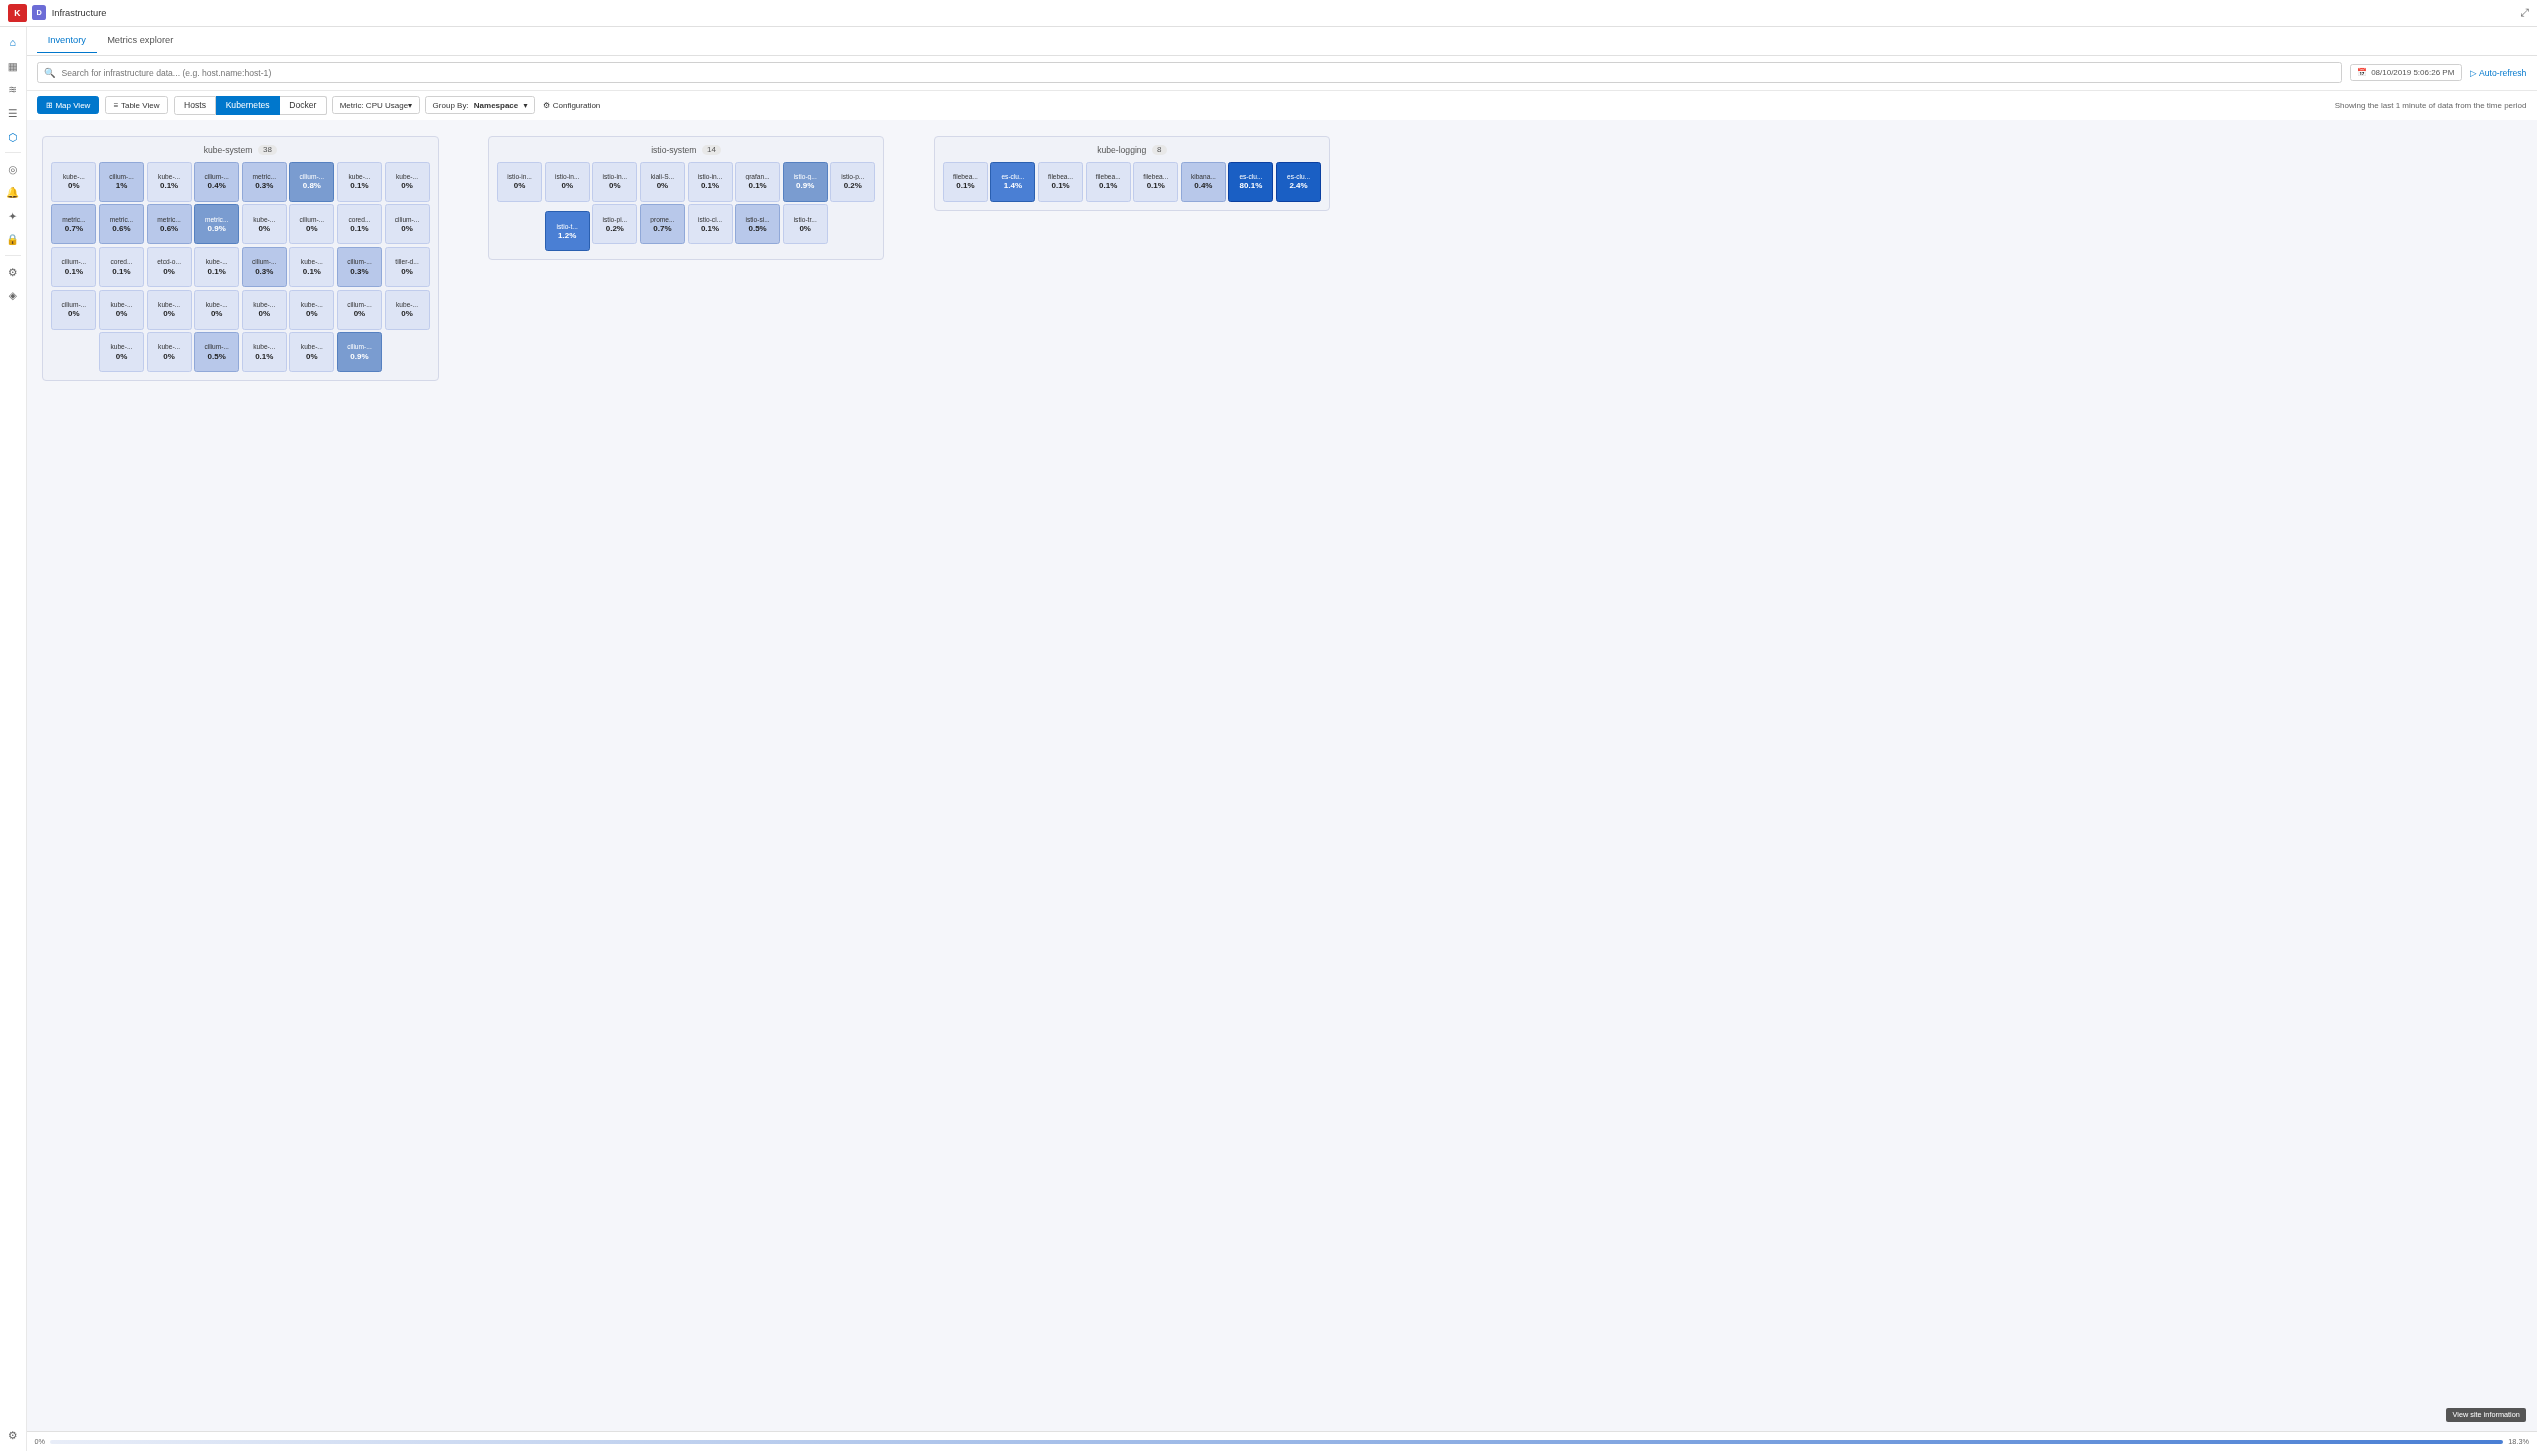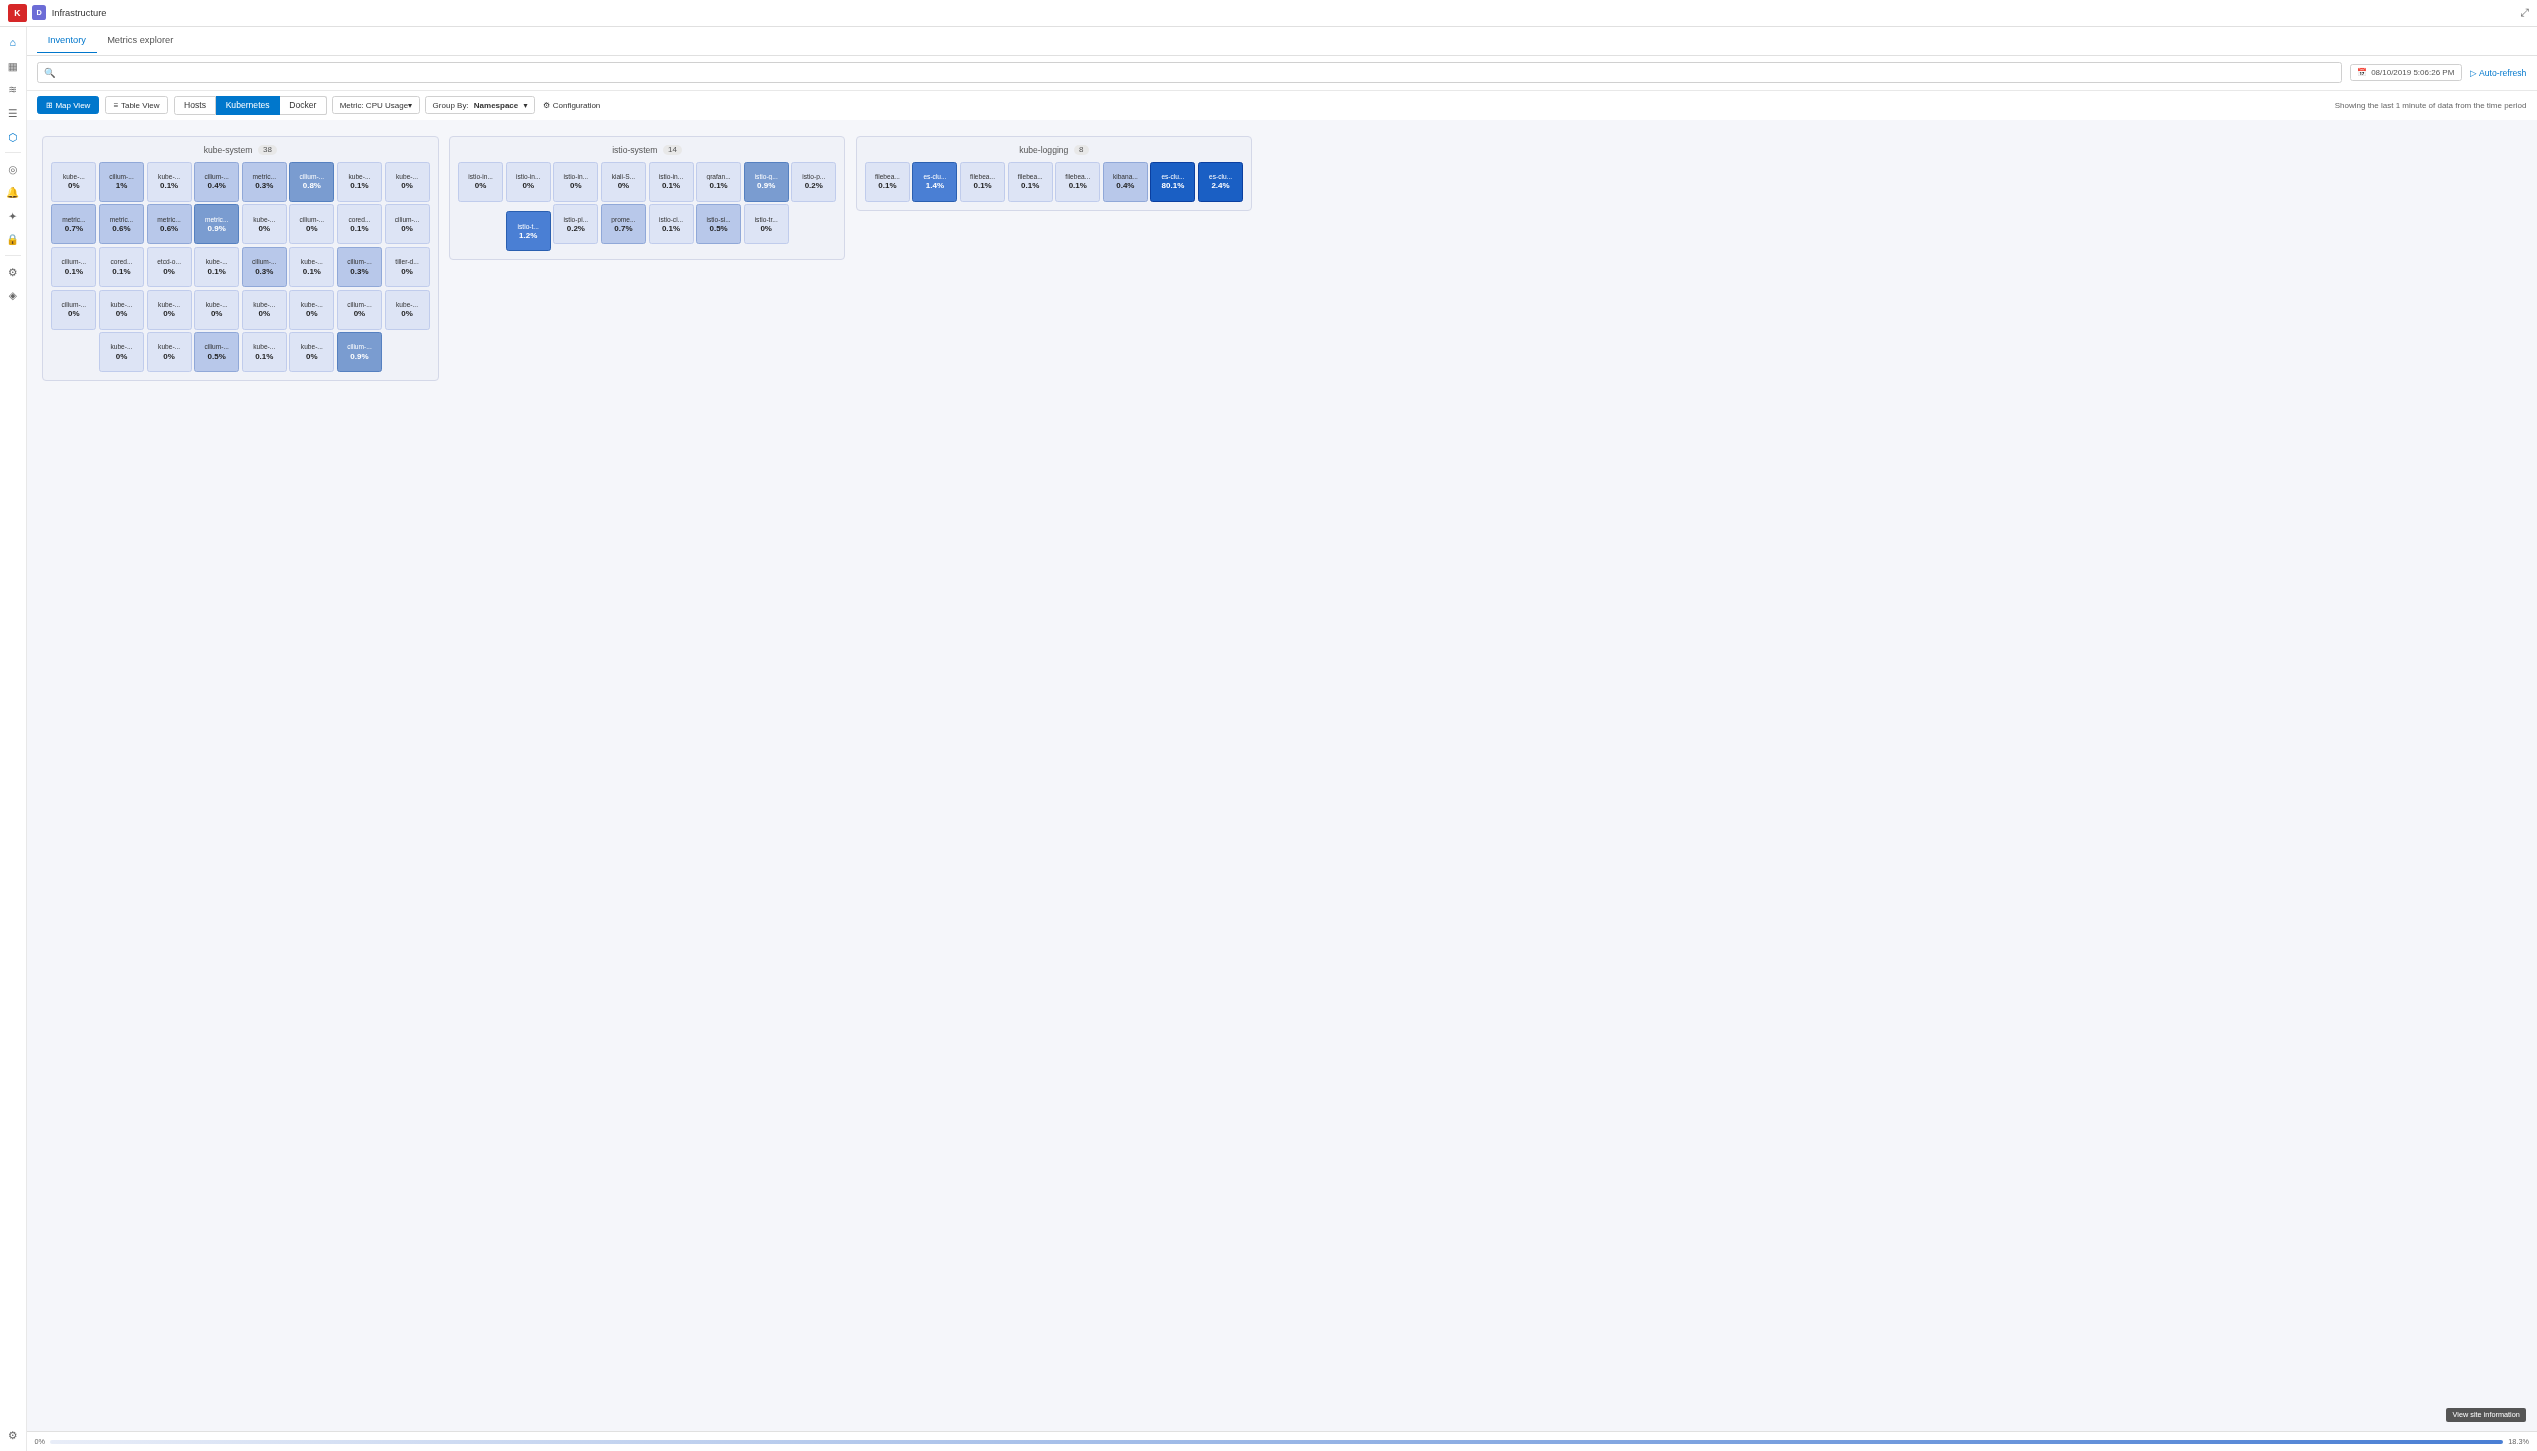--- a/index.html
+++ b/index.html
@@ -68,21 +68,21 @@
     .pod-name { font-size: 6.6px; color: #333; text-align: center; white-space: nowrap; overflow: hidden; text-overflow: ellipsis; width: 100%; }
     .pod-value { font-size: 8px; font-weight: 600; color: #222; margin-top: 1.3px; }
 
     
     .bottom-bar { height: 20px; border-top: 0.7px solid #e0e0e0; display: flex; align-items: center; padding: 0 8px; background: #fff; flex-shrink: 0; }
     .legend-bar { flex: 1; height: 4px; background: linear-gradient(to right, #e8edf8, #4a7fd4); border-radius: 2px; margin: 0 5.3px; }
     .legend-min, .legend-max { font-size: 7.3px; color: #666; }
     .view-site-info { position: absolute; bottom: 26.5px; right: 10.6px; background: #555; color: white; font-size: 7.3px; padding: 2.6px 6.6px; border-radius: 2px; }
 
     
-    .groups-container { display: flex; flex-wrap: wrap; align-items: flex-start; }
+    .groups-container { display: flex; flex-wrap: wrap; align-items: flex-start; gap: 39px; }
   </style>
 </head>
 <body>
 
 <div class="topbar">
   <div class="topbar-logo">
     <span>K</span>
   </div>
   <div class="topbar-avatar">
     <span>D</span>
@@ -114,20 +114,21 @@
   <div class="content">
 
     <div class="tabs">
       <div class="tab active">Inventory</div>
       <div class="tab">Metrics explorer</div>
     </div>
 
     <div class="toolbar">
       <div class="search-bar">
         <span class="search-icon">🔍</span>
+        <input type="text" placeholder="Search for infrastructure data... (e.g. host.name:host-1)" style="">
       </div>
       <div class="date-display">
         <span>📅</span>
         <span>08/10/2019 5:06:26 PM</span>
       </div>
       <div class="auto-refresh">
         <span>▷</span>
         <span>Auto-refresh</span>
       </div>
     </div>

